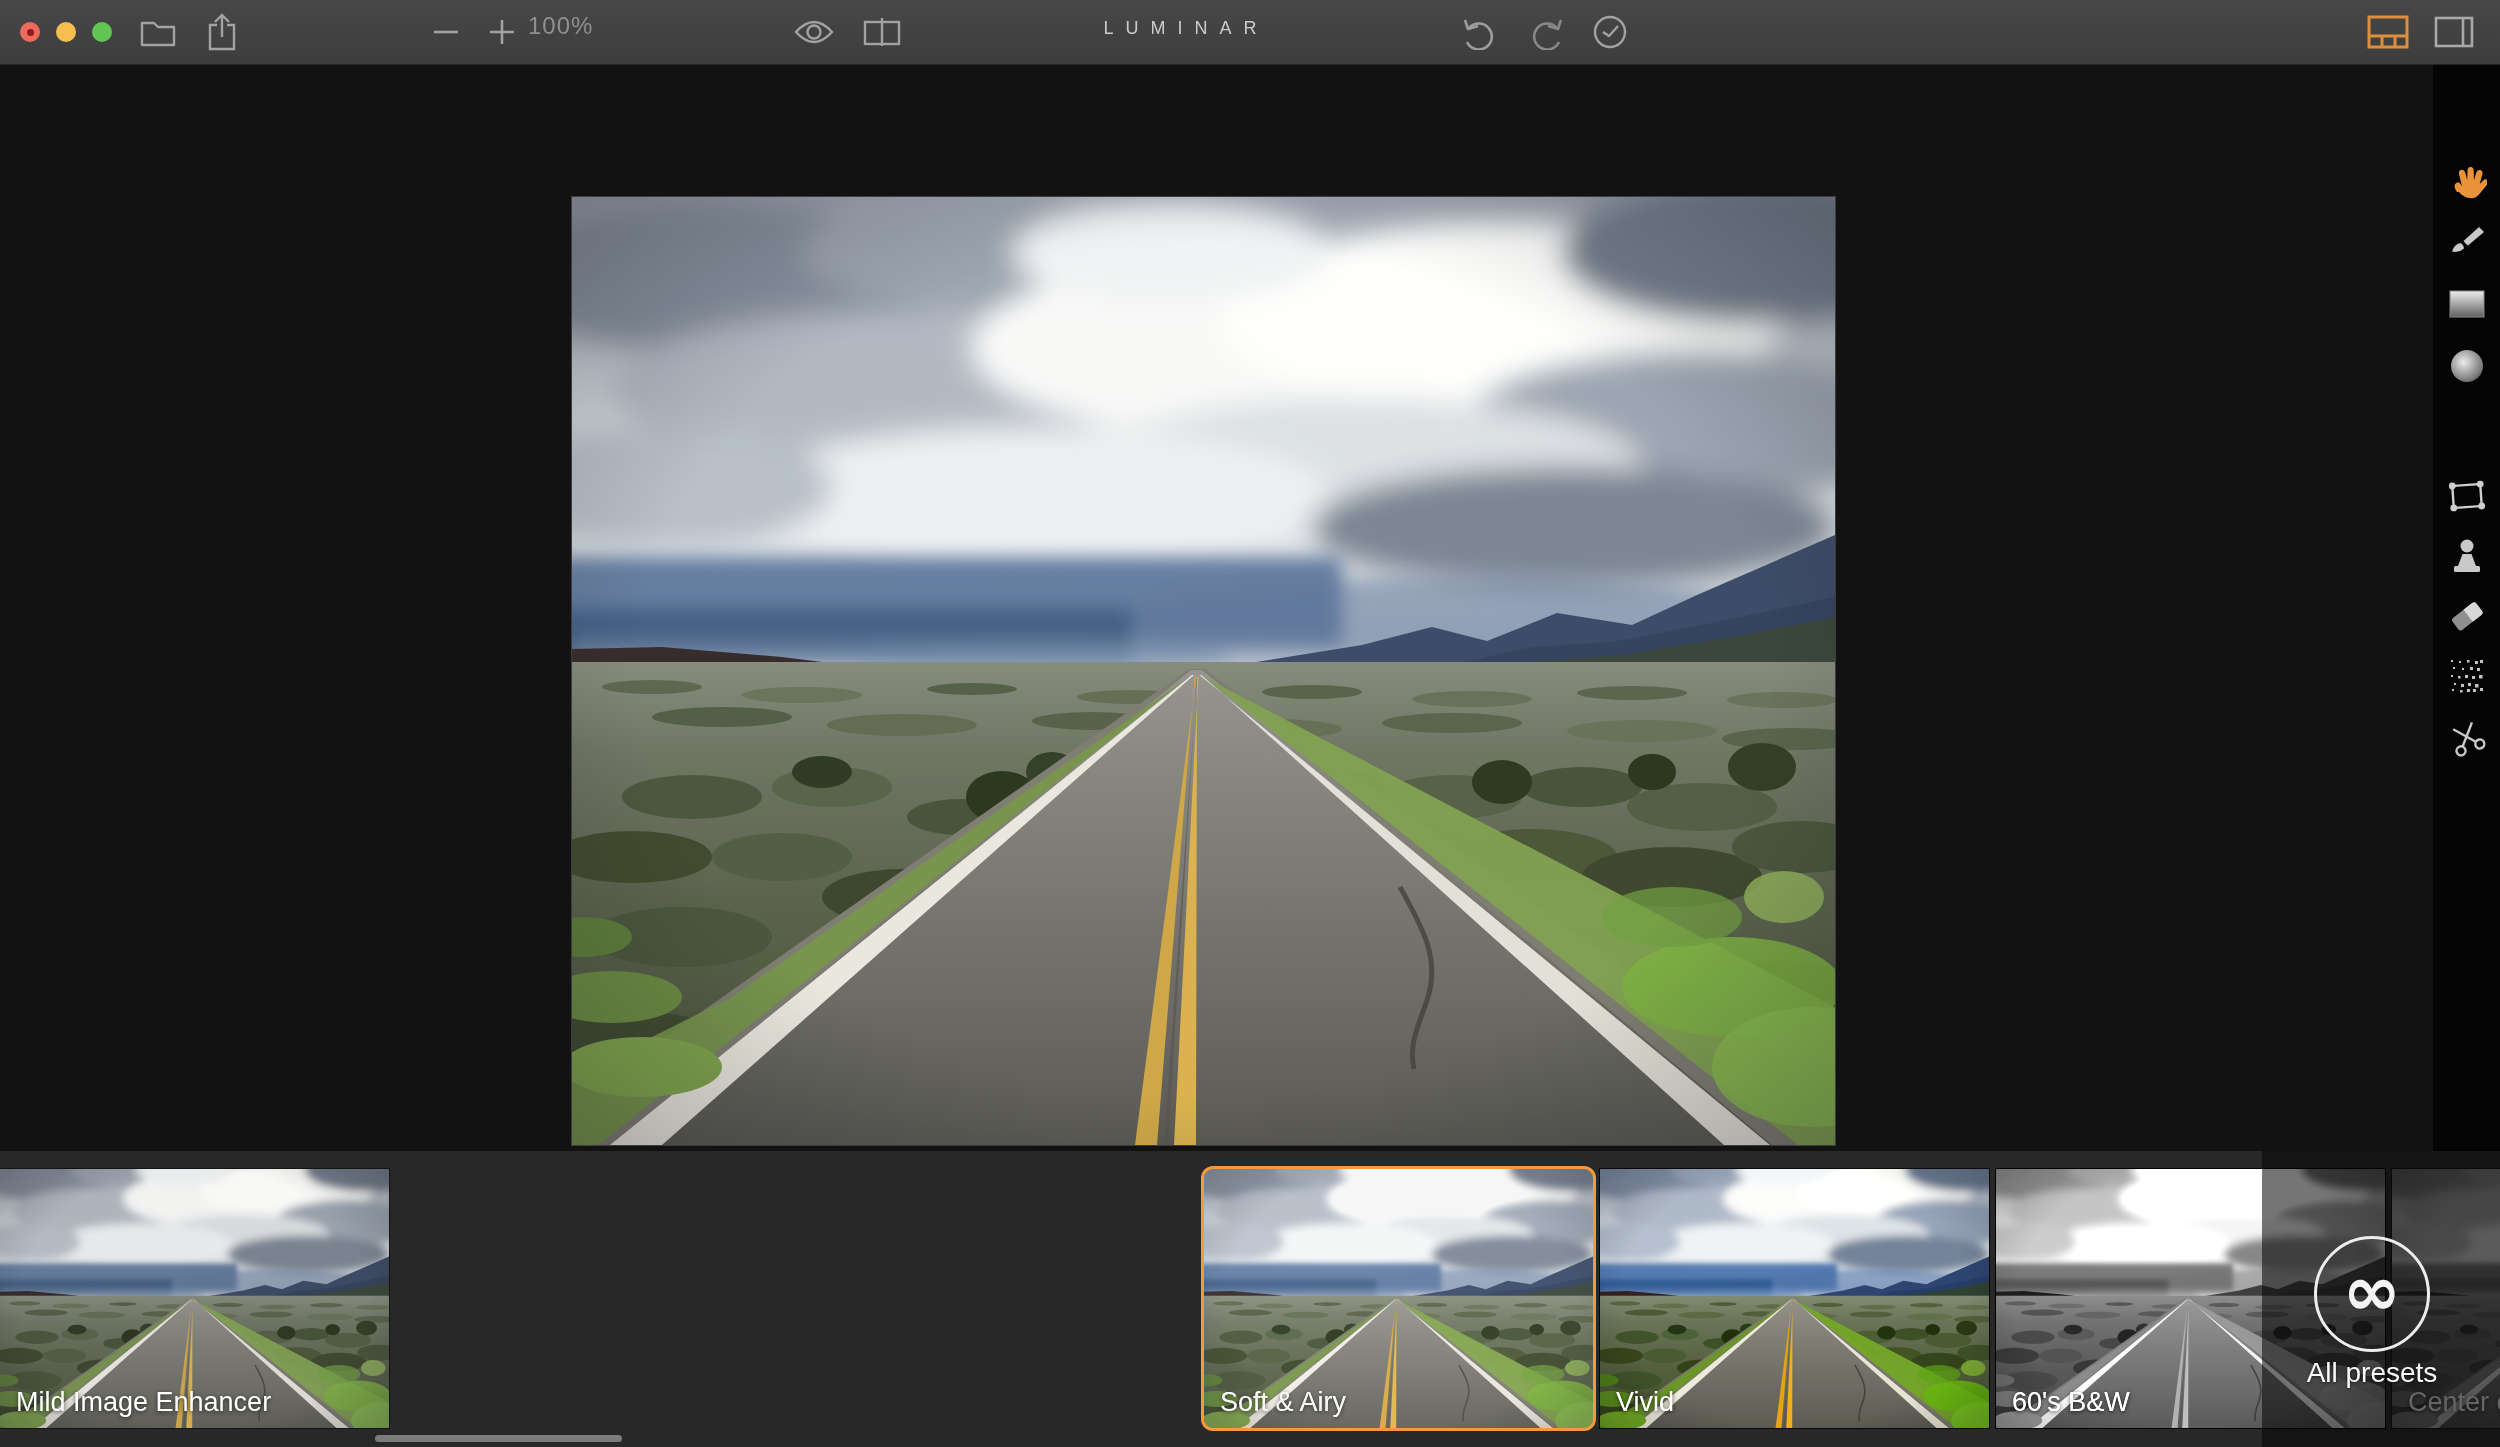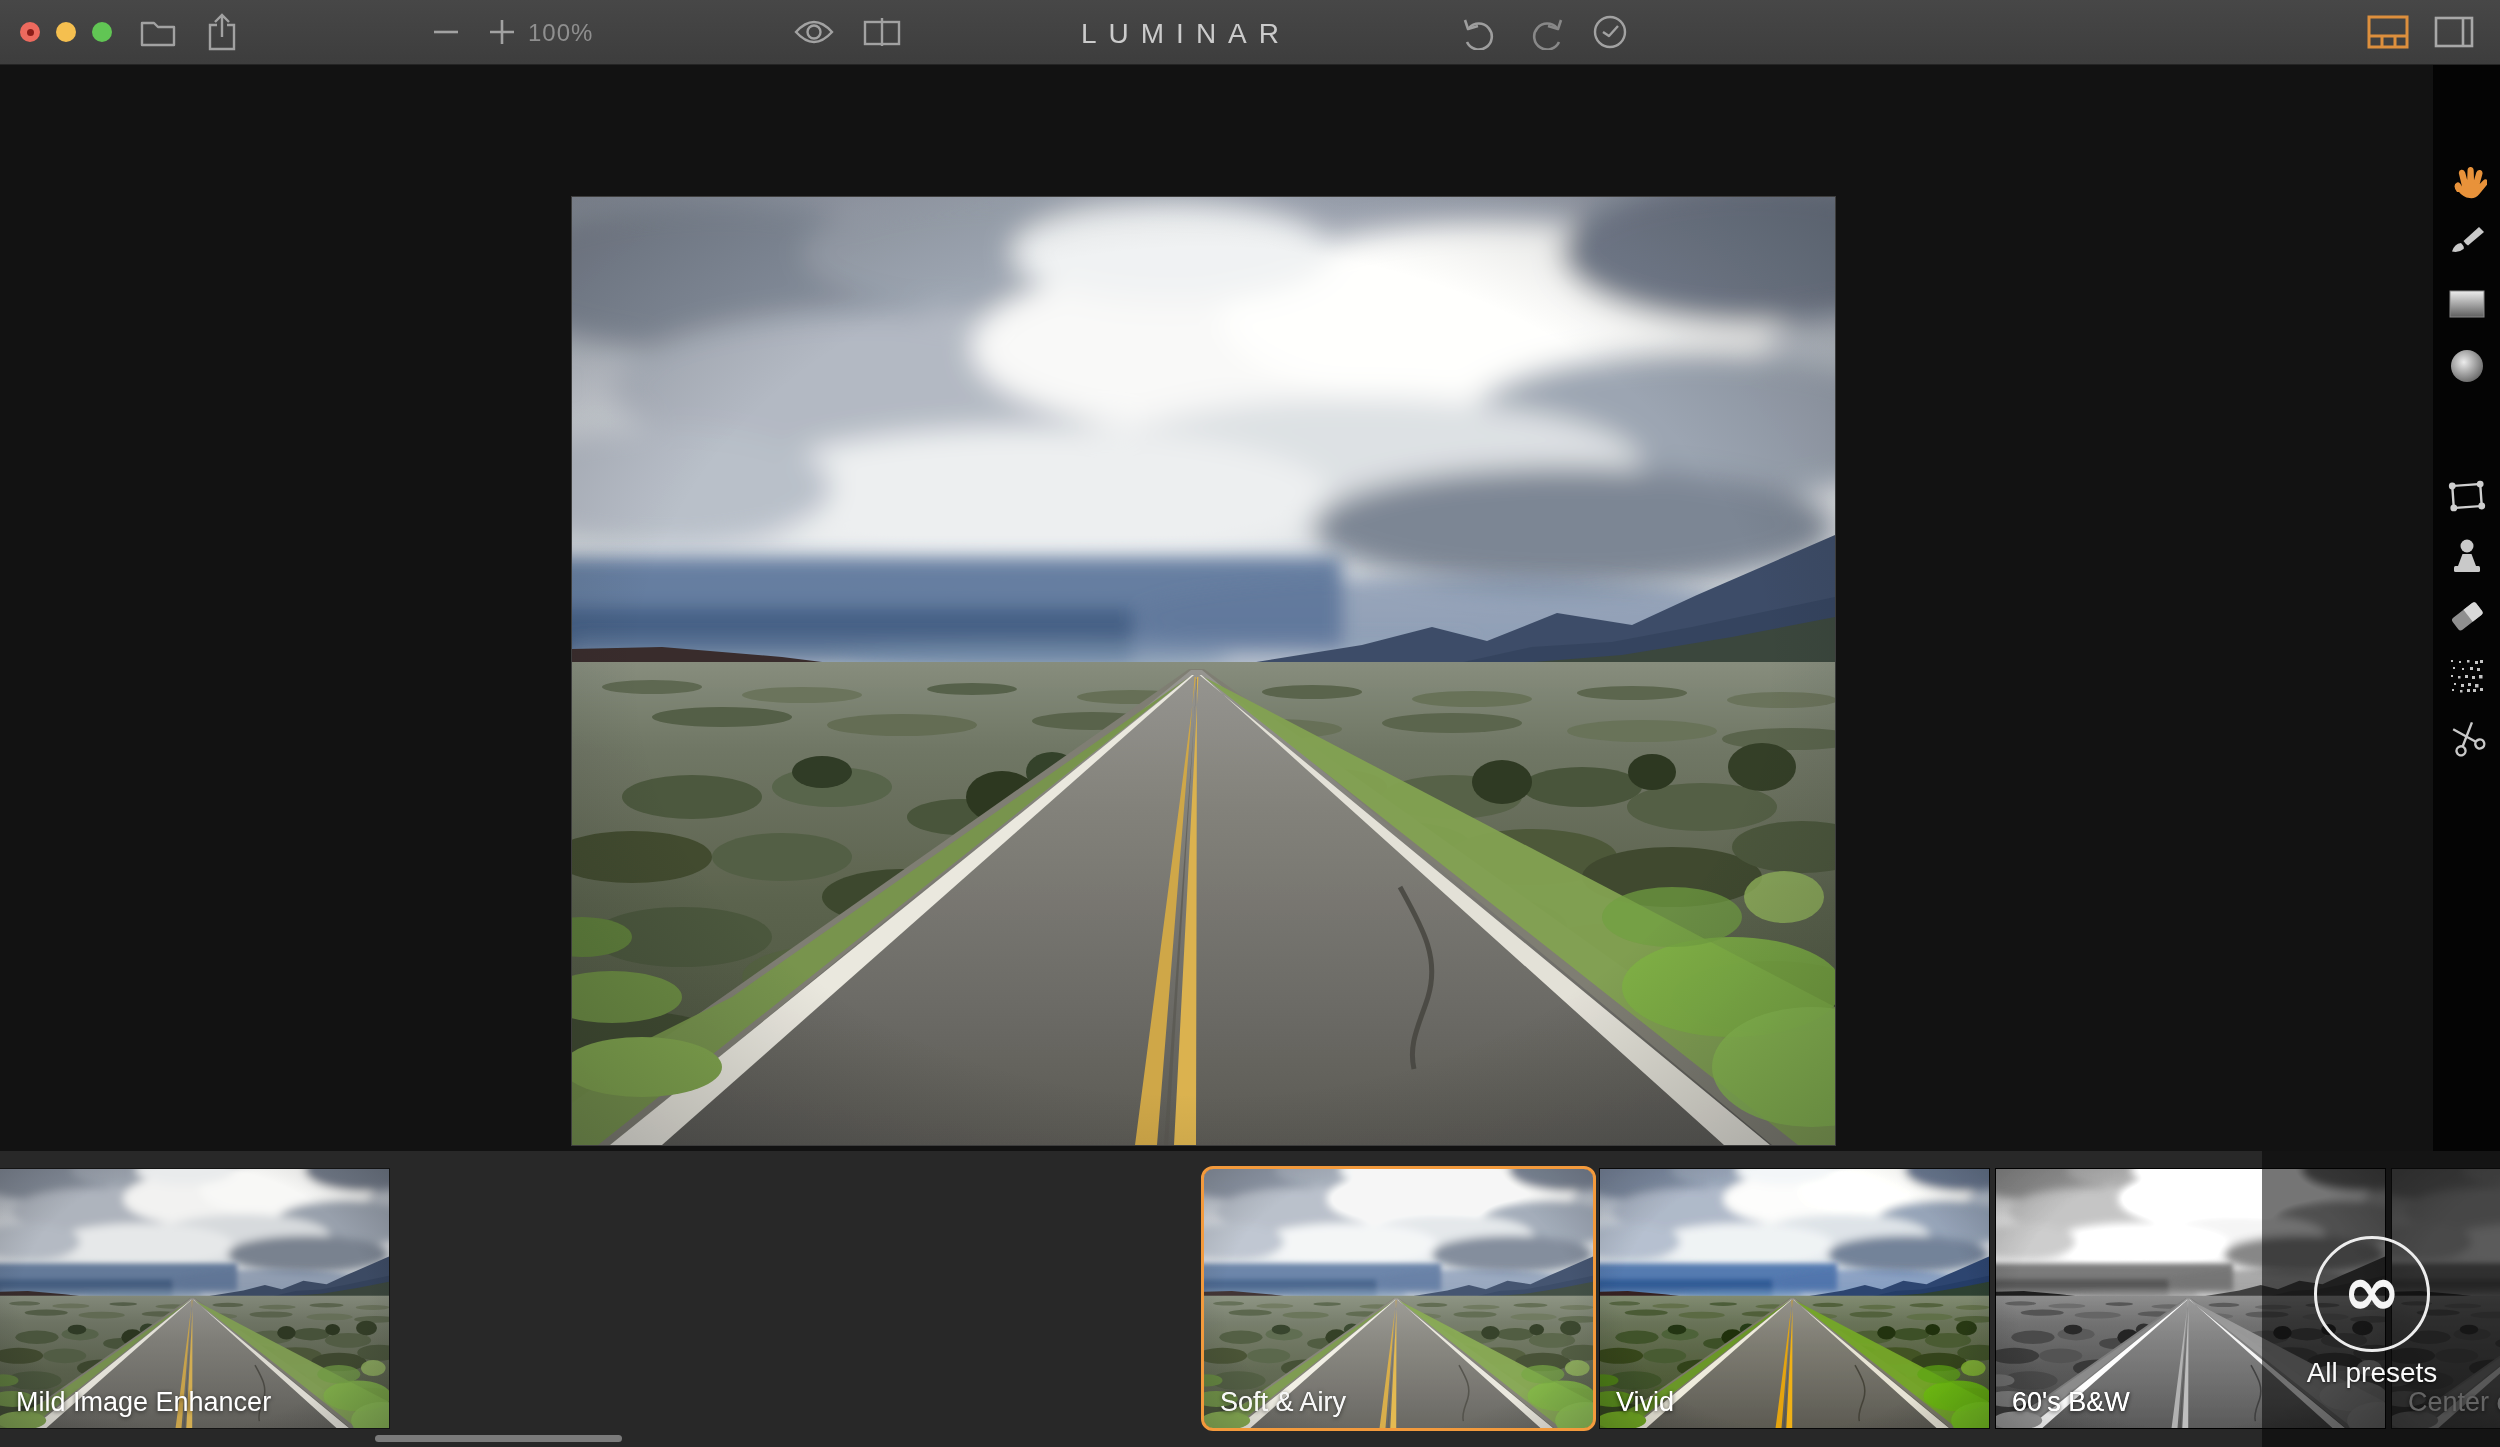--- a/index.html
+++ b/index.html
@@ -9,23 +9,23 @@
   
   .toolbar{position:absolute;left:0;top:0;width:2500px;height:64px;
            background:linear-gradient(#474747,#3d3d3d);border-bottom:1px solid #242424;z-index:20;}
   .tl{position:absolute;top:22px;width:20px;height:20px;border-radius:50%;}
   .tl-close{left:20px;background:#ed6a5e;display:flex;align-items:center;justify-content:center;}
   .tl-dot{width:7px;height:7px;border-radius:50%;background:#8c1d18;}
   .tl-min{left:56px;background:#f5bf4f;}
   .tl-max{left:92px;background:#61c554;}
   .tbtn{position:absolute;top:12px;width:44px;height:40px;display:flex;align-items:center;justify-content:center;}
   .tbtn svg{display:block;}
-  .zoomtxt{position:absolute;left:528px;top:19px;width:90px;color:#8f8f8f;font-size:24px;letter-spacing:1px;}
+  .zoomtxt{position:absolute;left:528px;top:12px;width:90px;color:#8f8f8f;font-size:24px;letter-spacing:1px;}
   .apptitle{position:absolute;left:1030px;top:18px;width:300px;text-align:center;color:#cbcbcb;
-            font-size:28px;font-weight:300;letter-spacing:12px;text-indent:12px;}
+            font-size:18px;font-weight:300;letter-spacing:12px;text-indent:12px;}
   
   .canvas{position:absolute;left:0;top:64px;width:2433px;height:1087px;background:#121212;}
   .photo{position:absolute;left:572px;top:133px;width:1263px;height:948px;
          outline:1px solid rgba(255,255,255,.18);filter:saturate(1.06) brightness(1.03);}
   .photo svg{display:block;width:100%;height:100%;}
 
   
   .sidebar{position:absolute;left:2433px;top:64px;width:67px;height:1087px;background:#040404;z-index:15;}
   .tool{position:absolute;left:50%;transform:translateX(-50%);width:42px;height:42px;
         display:flex;align-items:center;justify-content:center;}

